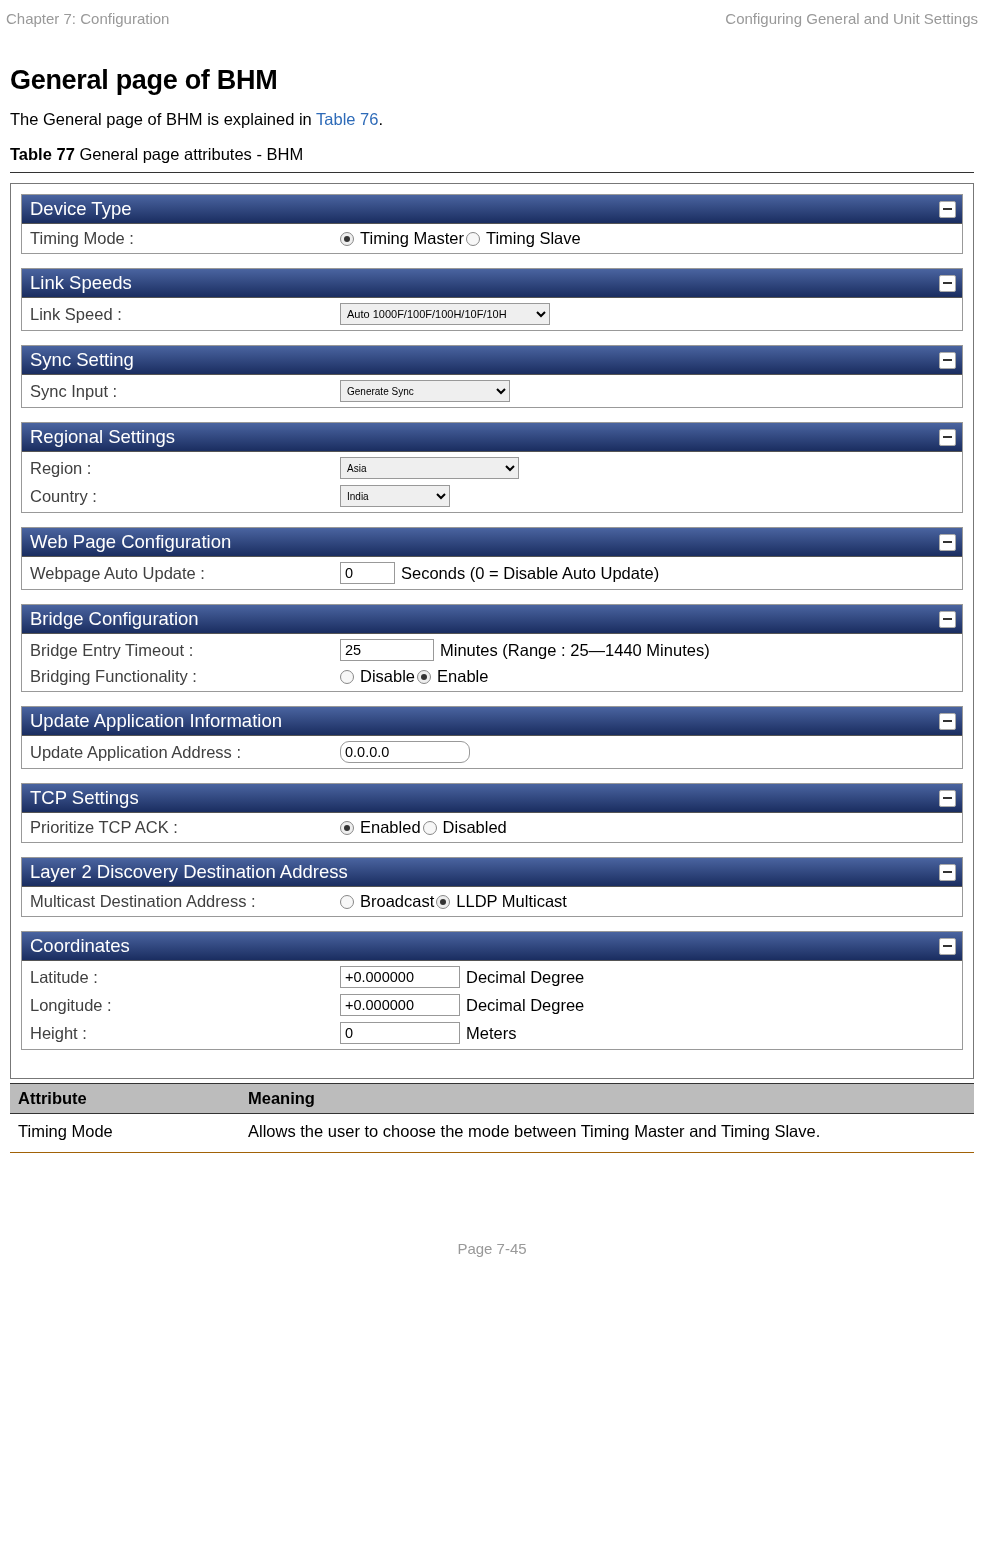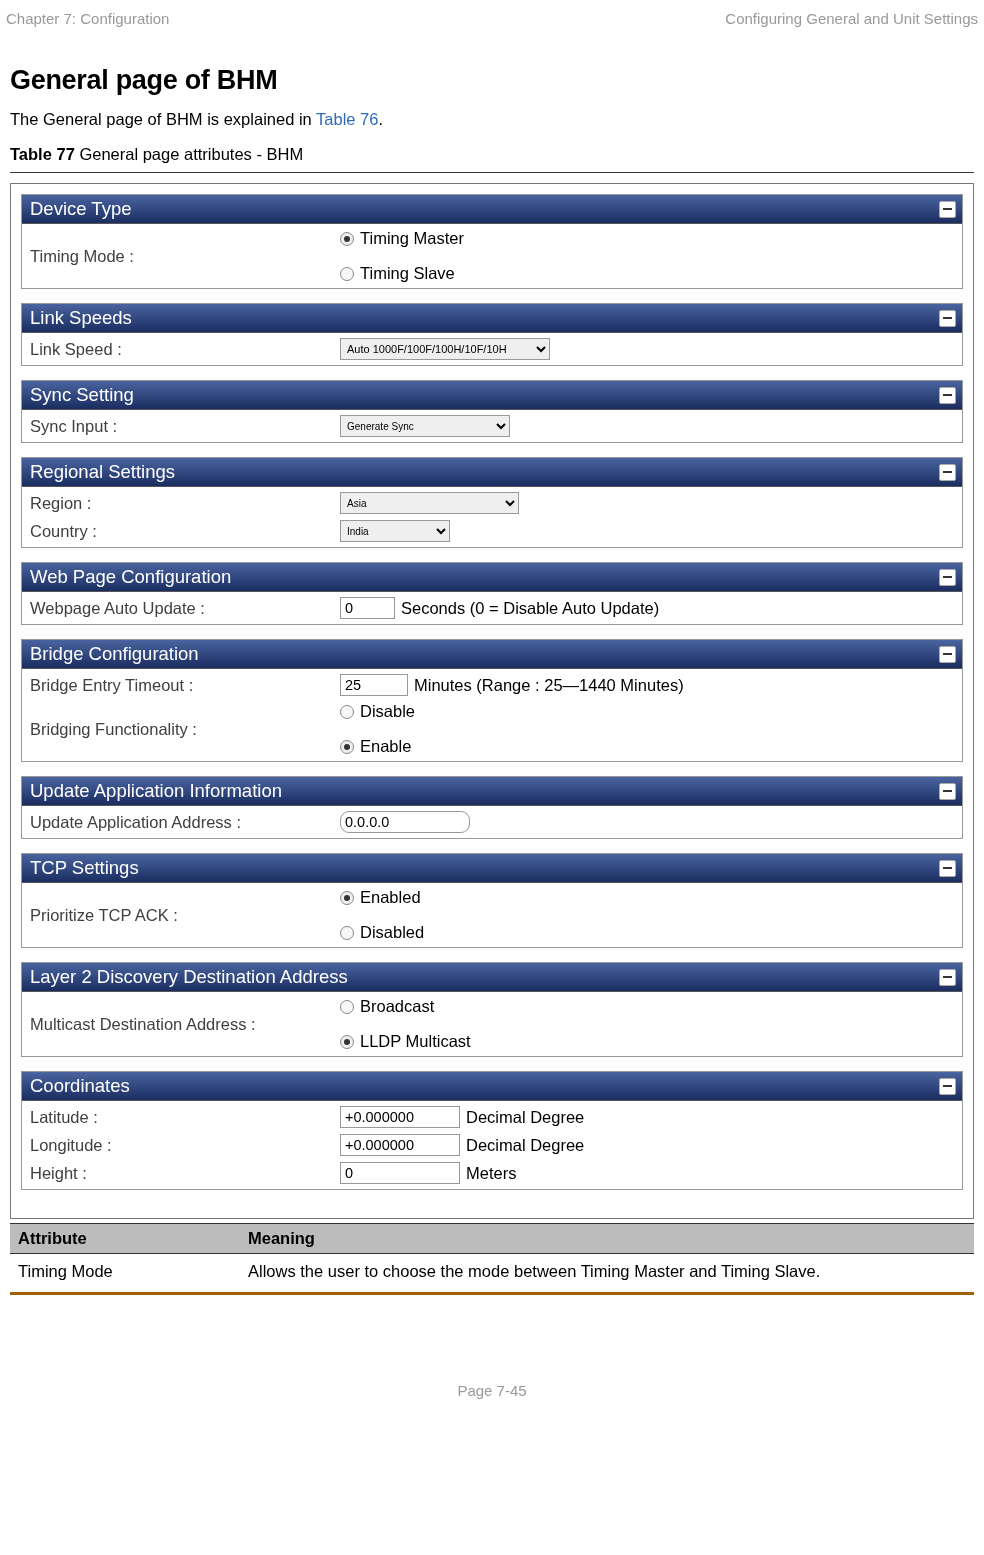--- a/index.html
+++ b/index.html
@@ -63,21 +63,21 @@
   }
   .collapse-btn .bar { width: 9px; height: 2px; background: #333; }
   .panel-body { padding: 2px 0; }
   .row {
     display: flex;
     align-items: center;
     padding: 3px 8px;
   }
   .row .lbl { width: 310px; color: #404040; }
   .row .val { flex: 1; display: flex; align-items: center; gap: 6px; color: #000; }
-  .stack { display: flex; flex-direction: column; gap: 16px; }
+  .stack { display: flex; flex-direction: row; gap: 2px; }
   .radio-line { display: flex; align-items: center; gap: 6px; }
   .radio-checked {
     display: inline-flex; align-items: center; justify-content: center;
     width: 14px; height: 14px; border-radius: 50%;
     border: 1px solid #888; background: #eee; position: relative;
   }
   .radio-checked::after {
     content: ""; width: 6px; height: 6px; border-radius: 50%; background: #333;
   }
   .radio-empty {
@@ -86,42 +86,42 @@
   }
   select, .fake-select {
     font-size: 10px; padding: 1px 2px; border: 1px solid #999; background: #efefef; height: 22px;
     font-family: inherit;
   }
   input.txt {
     font-size: 14.5px; padding: 1px 4px; border: 1px solid #999; background: #fff; height: 22px;
     font-family: inherit;
   }
   .w-small { width: 55px; }
-  .w-med { width: 68px; }
+  .w-med { width: 94px; }
   .w-lg { width: 130px; border-radius: 9px; }
 
   table.attr {
     width: 100%;
     border-collapse: collapse;
     margin-top: 4px;
     font-size: 16.5px;
   }
   table.attr th {
     background: #bcbcbc;
     text-align: left;
     font-weight: bold;
     padding: 5px 8px;
     border-top: 1px solid #333;
     border-bottom: 1px solid #333;
   }
   table.attr th.col1 { width: 230px; }
   table.attr td {
     padding: 6px 8px 8px 8px;
     vertical-align: top;
-    border-bottom: 3px solid #a16207;
+    border-bottom: 1px solid #a16207;
     line-height: 1.45;
     margin-top: 16px;
   }
 
   .footer {
     text-align: center;
     color: #999;
     font-size: 15px;
     margin-top: 70px;
   }

